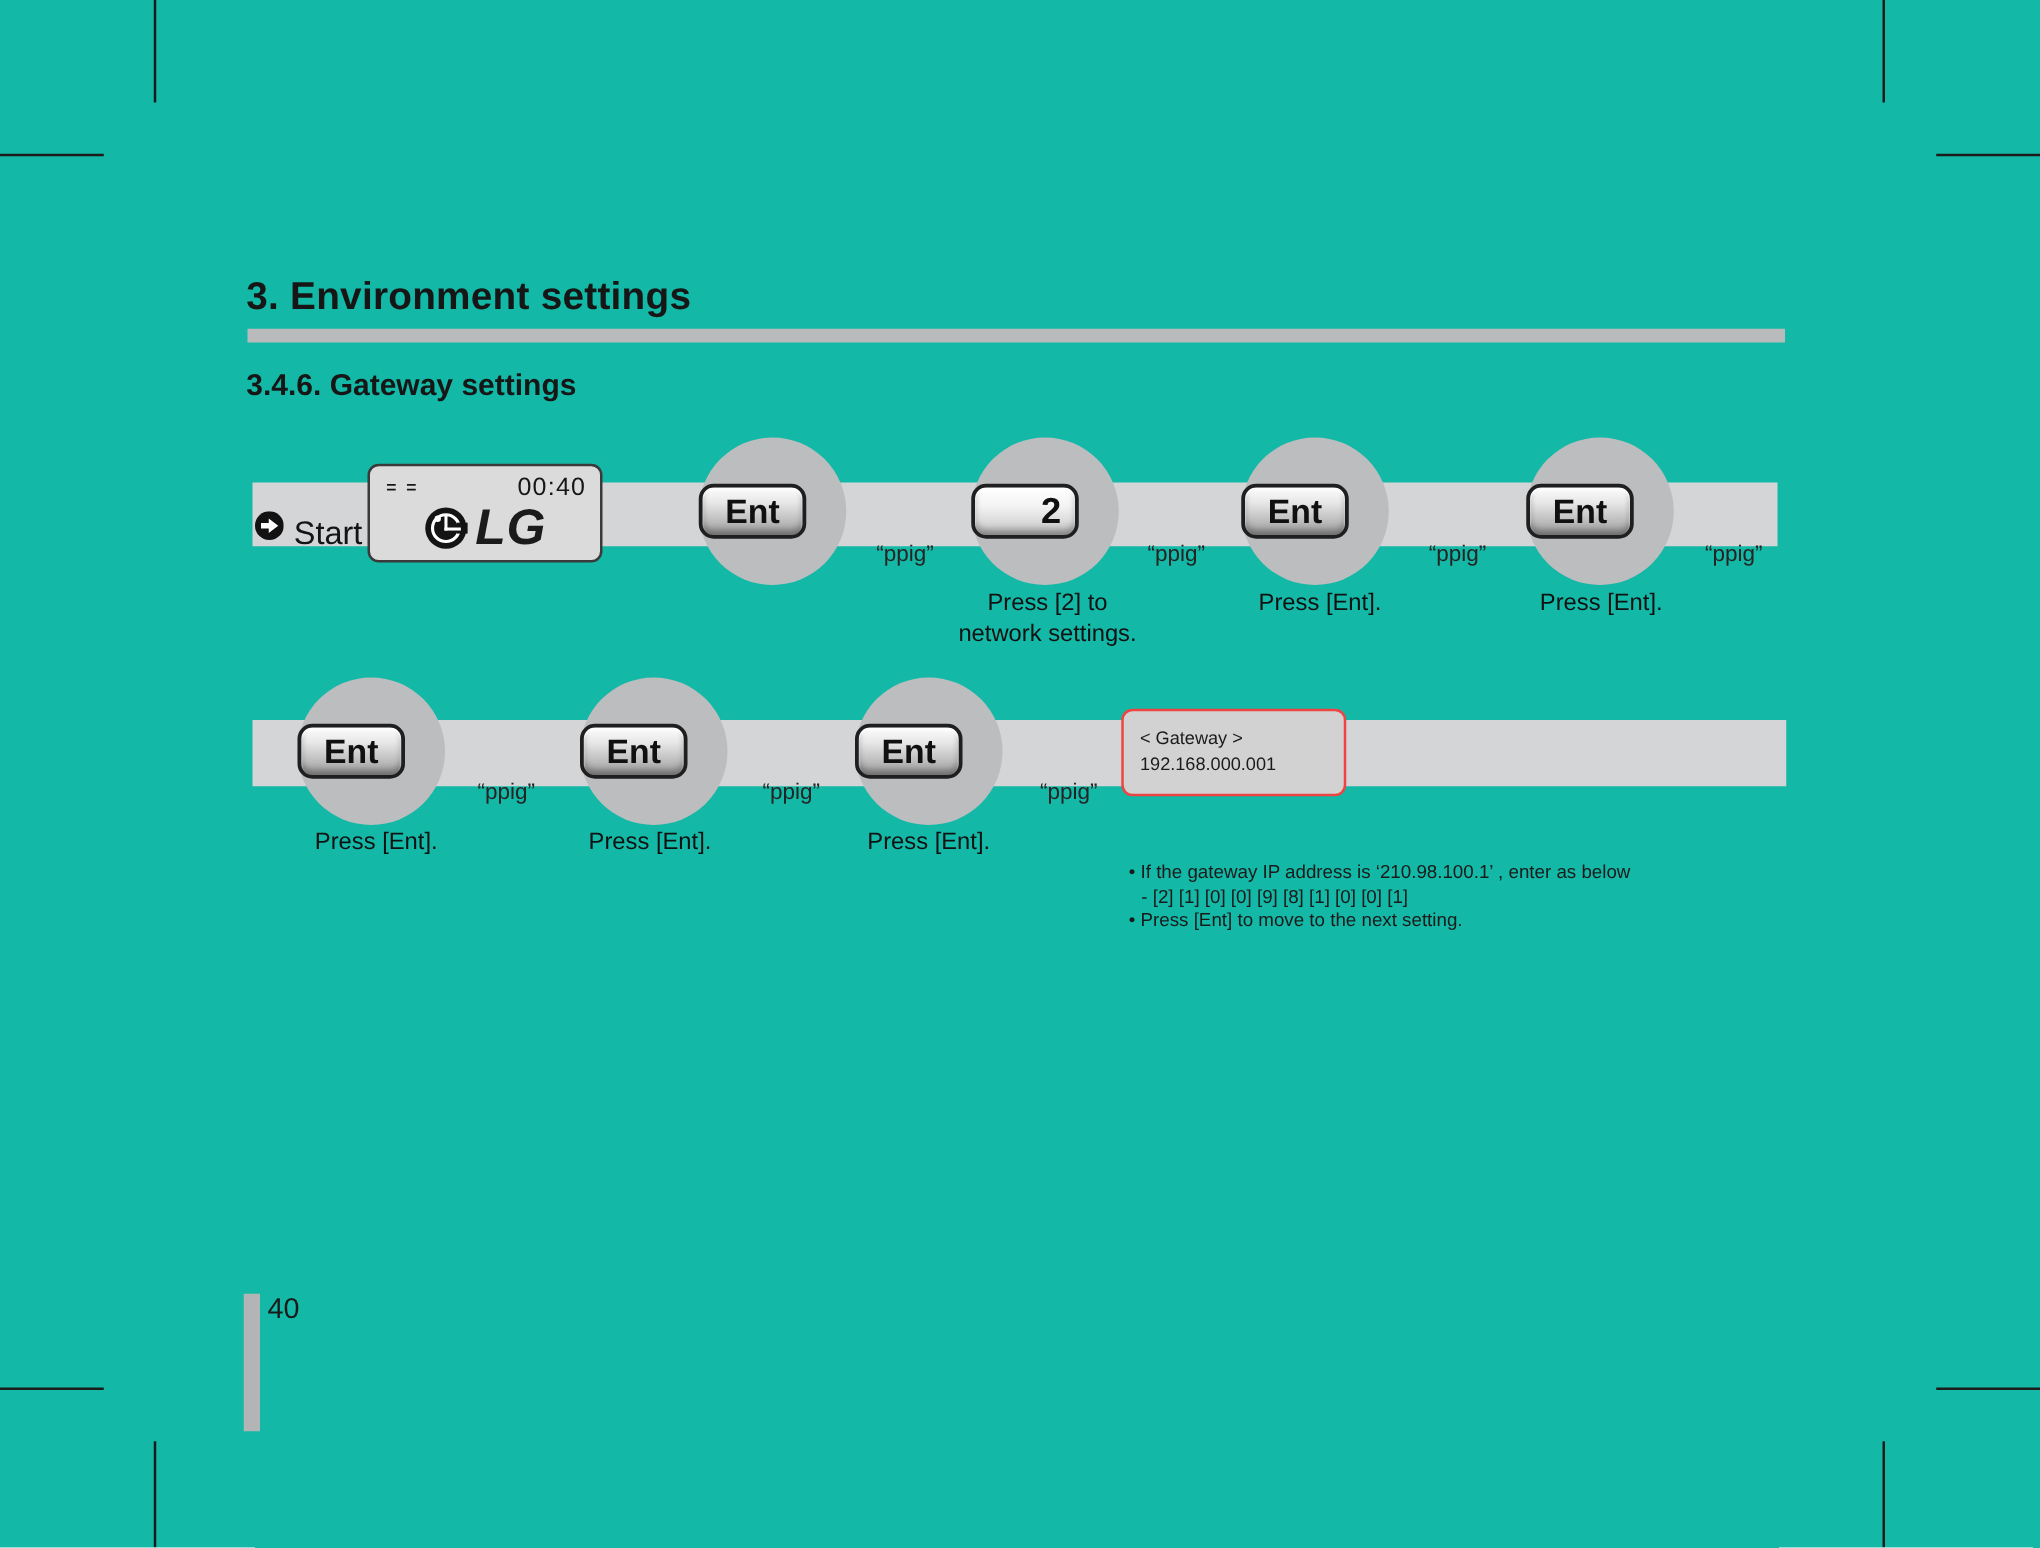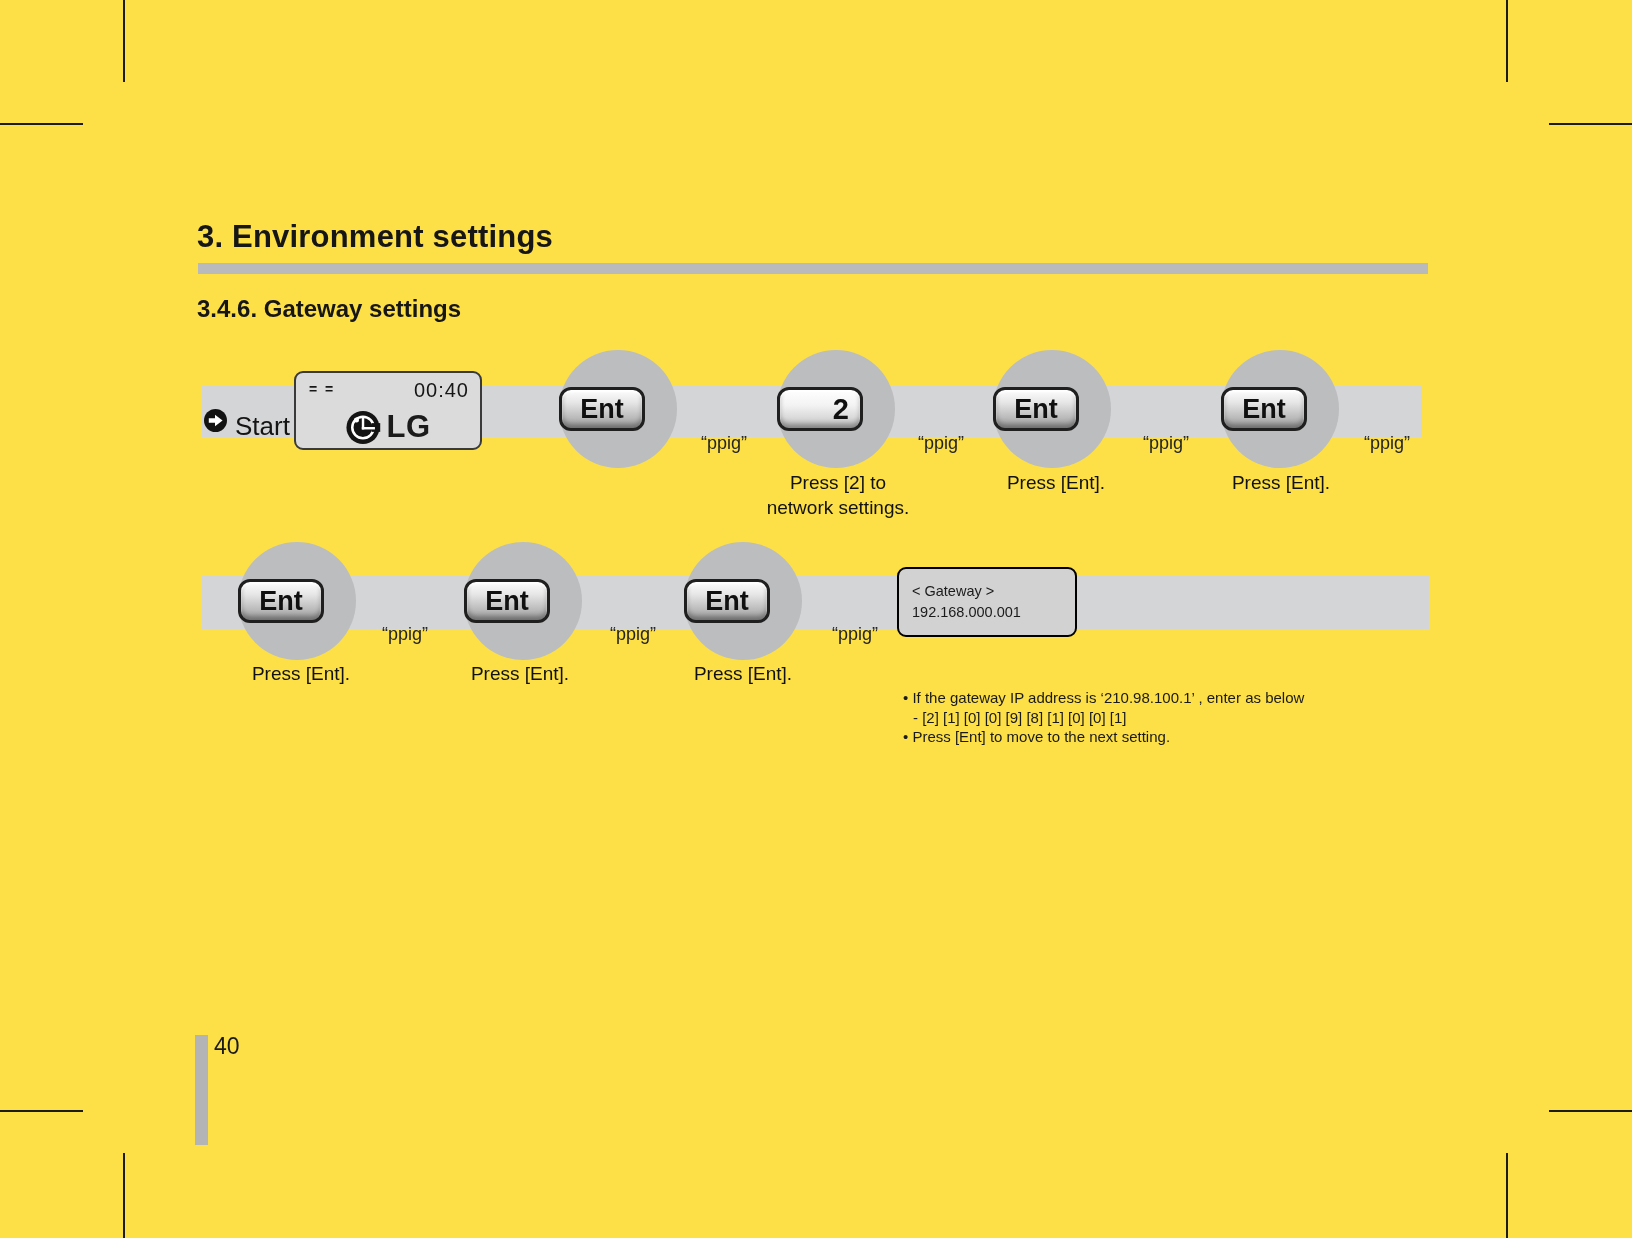--- a/index.html
+++ b/index.html
@@ -1,16 +1,16 @@
 <!DOCTYPE html>
 <html style="--accent_bar: #b9babc; --band: #d4d5d6; --circle: #bcbdbf; --lcd_fill: #dbdbdb; --display_fill: #d2d2d2; --sidebar_bar: #b3b4b6;"><head>
 <meta charset="utf-8">
 <style>
   html,body{margin:0;padding:0;background:#ffffff;}
-  .page{position:relative;width:1632px;height:1238px;background:#fde047;overflow:hidden;
+  .page{position:relative;width:1632px;height:1238px;background:#14b8a6;overflow:hidden;
         font-family:"Liberation Sans",sans-serif;color:#161616;}
   .abs{position:absolute;}
   .crop{background:#1c1c1c;}
 
   
   .chapter-title{left:197px;top:219px;font-size:31px;font-weight:bold;letter-spacing:.2px;white-space:nowrap;}
   .title-bar{left:198px;top:263px;width:1230px;height:11px;background:var(--accent_bar,#b9babc);}
   .section-title{left:197px;top:295px;font-size:24px;font-weight:bold;white-space:nowrap;}
 
   
@@ -21,40 +21,40 @@
   
   .start{left:204px;top:399px;display:flex;align-items:center;gap:8px;}
   .start-label{font-size:26px;color:#141414;margin-top:12px;}
 
   
   .lcd{left:294px;top:371px;width:184px;height:75px;background:var(--lcd_fill,#dbdbdb);
        border:2px solid #3a3a3a;border-radius:9px;}
   .lcd-status{left:13px;top:8px;font-size:14px;font-weight:bold;letter-spacing:2px;}
   .lcd-time{right:11px;top:6px;font-size:20px;letter-spacing:1px;}
   .lcd-brand{left:50%;bottom:3px;transform:translateX(-50%);display:flex;align-items:center;gap:6px;}
-  .lg-text{font-size:31px;font-weight:bold;letter-spacing:.5px;color:#1b1b1b;}
+  .lg-text{font-size:40px;font-weight:bold;letter-spacing:.5px;color:#1b1b1b;font-style:italic;}
 
   
   .circle{width:118px;height:118px;border-radius:50%;background:var(--circle,#bcbdbf);
           display:flex;align-items:center;justify-content:flex-start;}
   .key{width:86px;height:44px;box-sizing:border-box;border:3px solid #1f1f1f;border-radius:12px;
        background:linear-gradient(180deg,#fdfdfd 0%,#e7e7e7 32%,#c6c6c6 62%,#9d9d9d 100%);
        box-shadow:inset 0 2px 2px rgba(255,255,255,.95), inset 0 -4px 5px rgba(0,0,0,.3);
        display:flex;align-items:center;justify-content:center;
        font-weight:bold;font-size:27px;color:#101010;}
   .key--num{background:linear-gradient(180deg,#ffffff 0%,#f3f3f3 40%,#dcdcdc 70%,#bdbdbd 100%);
        justify-content:flex-end;padding-right:11px;font-size:29px;}
 
   .beep{font-size:18px;color:#242424;transform:translate(-50%,-50%);white-space:nowrap;margin-top:32px;}
   .caption{font-size:19px;line-height:25px;color:#111;text-align:center;
            white-space:pre-line;transform:translateX(-50%);}
 
   
   .gw{left:897px;top:567px;width:180px;height:70px;box-sizing:border-box;
-      background:var(--display_fill,#d2d2d2);border:2px solid #000000;border-radius:9px;
+      background:var(--display_fill,#d2d2d2);border:2px solid #ef4444;border-radius:9px;
       padding:12px 0 0 13px;font-size:14.5px;line-height:21px;color:#1b1b1b;}
 
   
   .instr-h{left:897px;top:660px;font-size:20px;color:#0e0e0e;white-space:nowrap;}
   .instr-t{font-size:15px;color:#1a1a1a;white-space:nowrap;}
 
   
   .page-bar{left:195px;top:1035px;width:13px;height:110px;background:var(--sidebar_bar,#b3b4b6);}
   .page-num{left:214px;top:1033px;font-size:23px;color:#1a1a1a;}
 </style>

